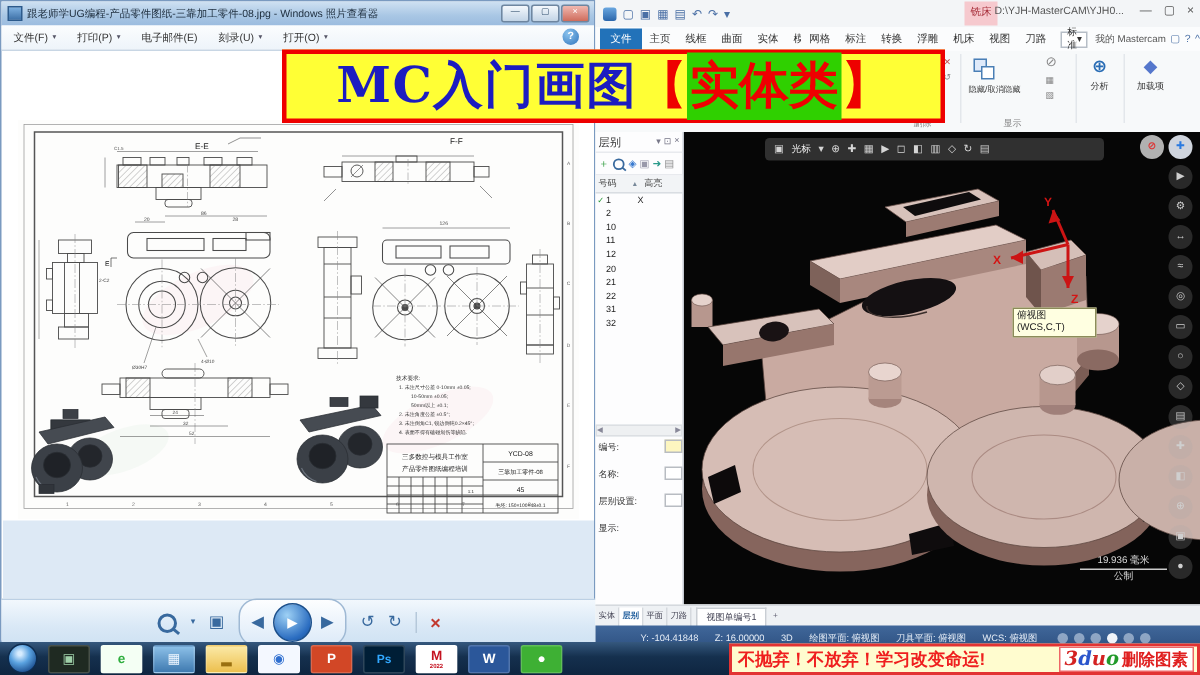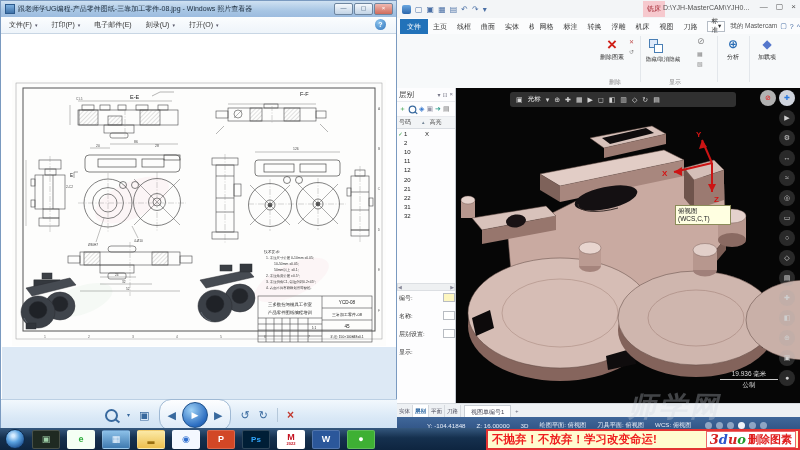--- a/index.html
+++ b/index.html
@@ -424,20 +424,26 @@
         <text x="278" y="234" font-size="4.4">产品零件图纸编程培训</text>
         <text x="335" y="224" font-size="4.6">YCD-08</text>
         <text x="335" y="236" font-size="4">三靠加工零件-08</text>
         <text x="335" y="248" font-size="4.6">45</text>
         <text x="335" y="258" font-size="3.3">毛坯: 150×100×48±0.1</text>
         <text x="302" y="248.5" font-size="3">1:1</text>
       </g>
     </g>
   </svg>
 
+  <div id="banner-top" class="abs">
+    <span class="t1">MC入门画图</span>
+    <span class="br">【</span>
+    <span class="hl">实体类</span>
+    <span class="br">】</span>
+  </div>
 
   <div id="mc" class="abs">
     <div id="mc-titlebar" class="abs">
       <span class="qat">
         <span class="appico"></span>
         <span>▢</span>
         <span>▣</span>
         <span>▦</span>
         <span>▤</span>
         <span>↶</span>
@@ -768,15 +774,14 @@
   <div id="banner-bot" class="abs">
     <span class="slogan">不抛弃！不放弃！学习改变命运!</span>
     <span id="logo-box">
       <span class="l3">3</span>
         <span class="ld">d</span>
         <span class="lu">u</span>
         <span class="lo">o</span>
       <span class="brand">删除图素</span>
     </span>
   </div>
-  <div id="watermark" class="abs">师学网</div>
 
 </div>
 
 </body></html>

